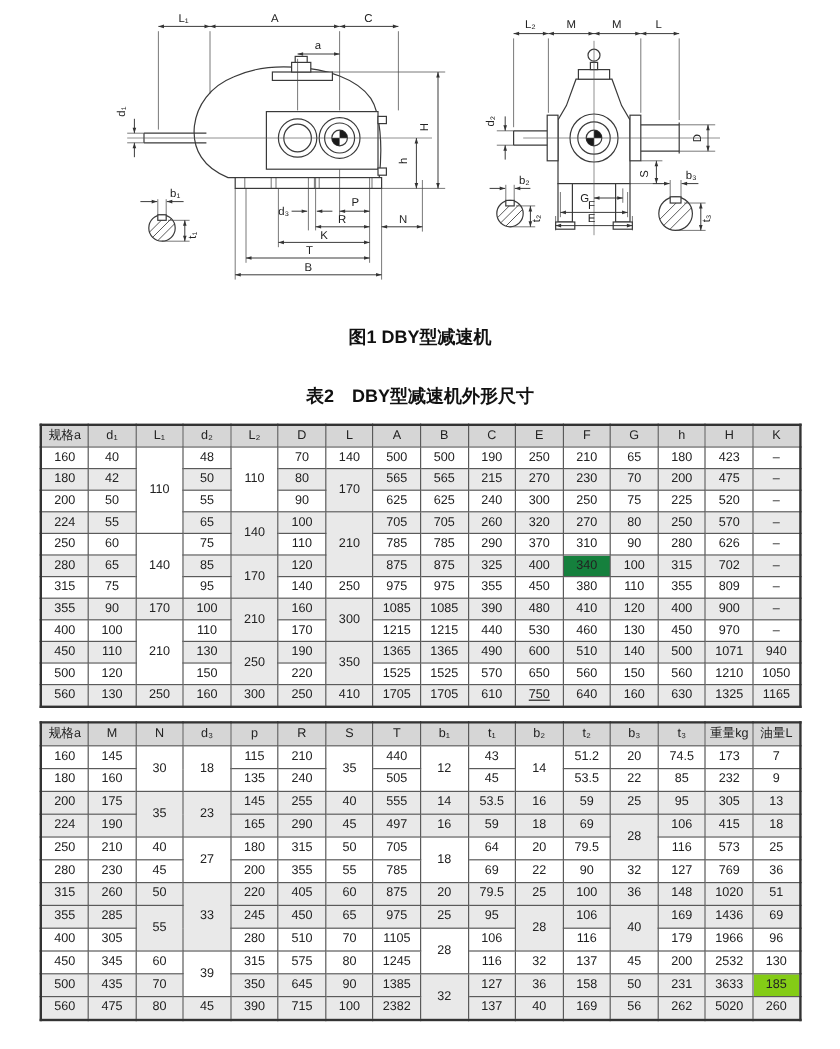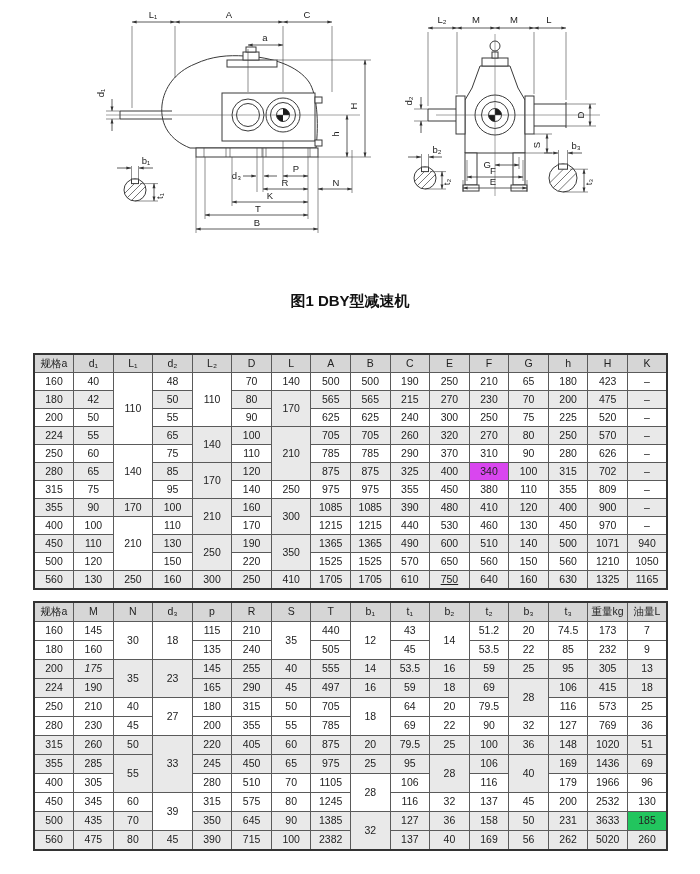--- a/index.html
+++ b/index.html
@@ -7,21 +7,21 @@
         font-family:"Liberation Sans",sans-serif;color:#222;}
   svg{position:absolute;}
   svg text{font-size:9.5px;fill:#222;font-family:"Liberation Sans",sans-serif;}
   .out{fill:#fff;stroke:#3a3a3a;stroke-width:1;}
   .ln{stroke:#3a3a3a;stroke-width:1;fill:none;}
   .thin{stroke:#3a3a3a;stroke-width:.6;fill:none;}
   .cl{stroke:#555;stroke-width:.55;fill:none;}
   .ext{stroke:#444;stroke-width:.6;fill:none;}
   .dim,.dim1{stroke:#333;stroke-width:.8;fill:none;}
   .hatch{stroke:#3a3a3a;stroke-width:.7;fill:none;}
-  .caption{position:absolute;top:292px;left:0;width:700px;text-align:center;
+  .caption{position:absolute;top:272px;left:0;width:700px;text-align:center;
            font-size:15px;font-weight:bold;color:#111;}
   .ttitle{position:absolute;top:321px;left:0;width:700px;text-align:center;
           font-size:15px;font-weight:bold;color:#111;}
   table{position:absolute;left:33px;width:635px;border-collapse:collapse;table-layout:fixed;
         font-size:10.5px;text-align:center;border:2px solid #333;}
   #table1{top:353px;} #table2{top:601px;}
   th,td{border:1px solid #5a5a5a;padding:0;height:17px;line-height:1.05;font-weight:normal;overflow:hidden;}
   #table2 th,#table2 td{height:18px;}
   th{background:#d6d6d6;}
 </style>
@@ -306,20 +306,21 @@
       <text x="93" y="174">F</text>
       <text x="93" y="185">E</text>
       <text x="37" y="153">b₂</text>
       <text x="50" y="182" transform="rotate(-90 50 182)">t₂</text>
       <text x="176" y="149">b₃</text>
       <text x="192" y="182" transform="rotate(-90 192 182)">t₃</text>
     </g>
   </svg>
 
   <div class="caption">图1 DBY型减速机</div>
+  <div class="ttitle">表2　DBY型减速机外形尺寸</div>
 
   <table id="table1">
       <thead>
         <tr>
           <th>规格a</th>
           <th>d₁</th>
           <th>L₁</th>
           <th>d₂</th>
           <th>L₂</th>
           <th>D</th>
@@ -421,21 +422,21 @@
         <tr>
           <td style="background: rgb(233, 233, 233);">280</td>
           <td style="background: rgb(233, 233, 233);">65</td>
           <td style="background: rgb(233, 233, 233);">85</td>
           <td rowspan="2" style="background: rgb(233, 233, 233);">170</td>
           <td style="background: rgb(233, 233, 233);">120</td>
           <td style="background: rgb(233, 233, 233);">875</td>
           <td style="background: rgb(233, 233, 233);">875</td>
           <td style="background: rgb(233, 233, 233);">325</td>
           <td style="background: rgb(233, 233, 233);">400</td>
-          <td style="background: #d946ef;">340</td>
+          <td style="background: #15803d;">340</td>
           <td style="background: rgb(233, 233, 233);">100</td>
           <td style="background: rgb(233, 233, 233);">315</td>
           <td style="background: rgb(233, 233, 233);">702</td>
           <td style="background: rgb(233, 233, 233);">–</td>
         </tr>
         <tr>
           <td style="background: rgb(255, 255, 255);">315</td>
           <td style="background: rgb(255, 255, 255);">75</td>
           <td style="background: rgb(255, 255, 255);">95</td>
           <td style="background: rgb(255, 255, 255);">140</td>
@@ -584,21 +585,21 @@
           <td style="background: rgb(255, 255, 255);">505</td>
           <td style="background: rgb(255, 255, 255);">45</td>
           <td style="background: rgb(255, 255, 255);">53.5</td>
           <td style="background: rgb(255, 255, 255);">22</td>
           <td style="background: rgb(255, 255, 255);">85</td>
           <td style="background: rgb(255, 255, 255);">232</td>
           <td style="background: rgb(255, 255, 255);">9</td>
         </tr>
         <tr>
           <td style="background: rgb(233, 233, 233);">200</td>
-          <td style="background: rgb(233, 233, 233); font-style: italic;">175</td>
+          <td style="background: rgb(233, 233, 233);">175</td>
           <td rowspan="2" style="background: rgb(233, 233, 233);">35</td>
           <td rowspan="2" style="background: rgb(233, 233, 233);">23</td>
           <td style="background: rgb(233, 233, 233);">145</td>
           <td style="background: rgb(233, 233, 233);">255</td>
           <td style="background: rgb(233, 233, 233);">40</td>
           <td style="background: rgb(233, 233, 233);">555</td>
           <td style="background: rgb(233, 233, 233);">14</td>
           <td style="background: rgb(233, 233, 233);">53.5</td>
           <td style="background: rgb(233, 233, 233);">16</td>
           <td style="background: rgb(233, 233, 233);">59</td>
@@ -730,21 +731,21 @@
           <td style="background: rgb(233, 233, 233);">645</td>
           <td style="background: rgb(233, 233, 233);">90</td>
           <td style="background: rgb(233, 233, 233);">1385</td>
           <td rowspan="2" style="background: rgb(233, 233, 233);">32</td>
           <td style="background: rgb(233, 233, 233);">127</td>
           <td style="background: rgb(233, 233, 233);">36</td>
           <td style="background: rgb(233, 233, 233);">158</td>
           <td style="background: rgb(233, 233, 233);">50</td>
           <td style="background: rgb(233, 233, 233);">231</td>
           <td style="background: rgb(233, 233, 233);">3633</td>
-          <td style="background: #22c55e;">185</td>
+          <td style="background: #84cc16;">185</td>
         </tr>
         <tr>
           <td style="background: rgb(233, 233, 233);">560</td>
           <td style="background: rgb(233, 233, 233);">475</td>
           <td style="background: rgb(233, 233, 233);">80</td>
           <td style="background: rgb(233, 233, 233);">45</td>
           <td style="background: rgb(233, 233, 233);">390</td>
           <td style="background: rgb(233, 233, 233);">715</td>
           <td style="background: rgb(233, 233, 233);">100</td>
           <td style="background: rgb(233, 233, 233);">2382</td>

